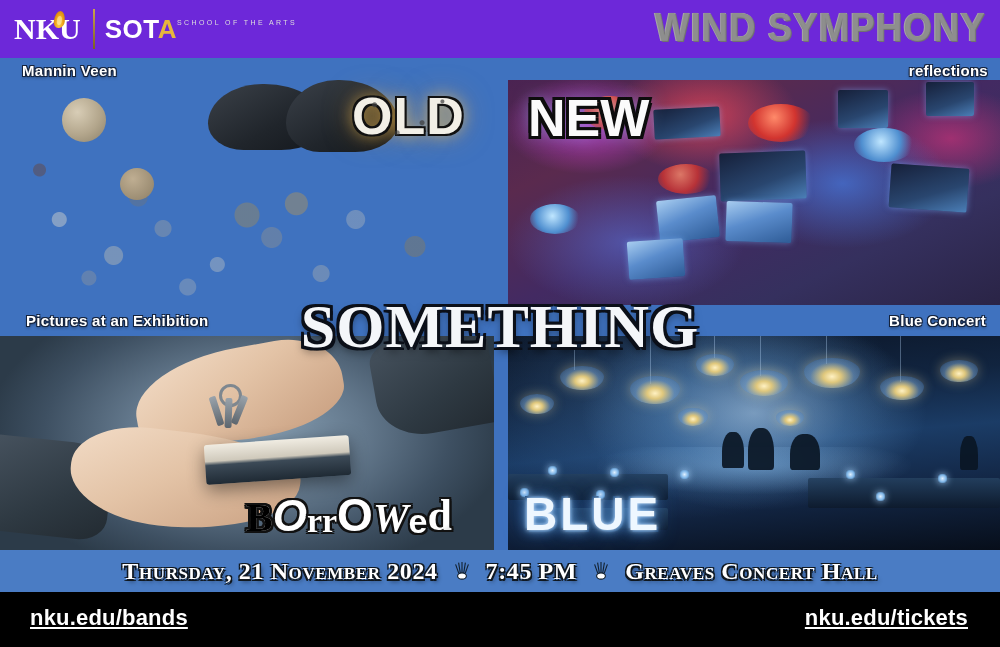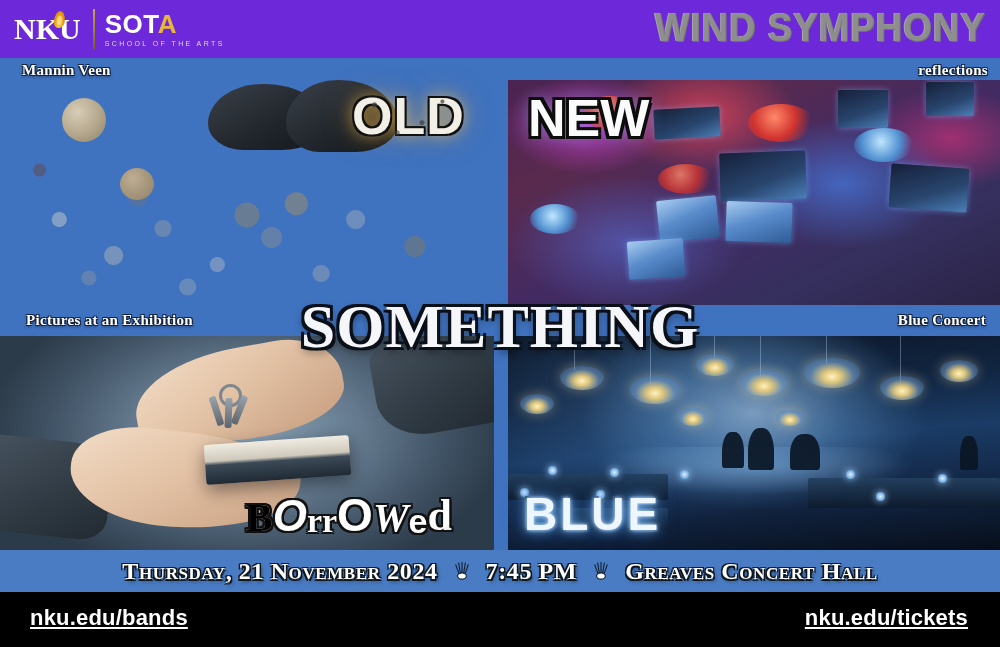--- a/index.html
+++ b/index.html
@@ -7,21 +7,21 @@
   .poster{position:relative;width:1000px;height:647px;background:#2f6bbf;overflow:hidden;}
 
   
   .header{position:absolute;left:0;top:0;width:1000px;height:58px;background:#6d28d9;z-index:30;}
   .logo{position:absolute;left:14px;top:6px;height:46px;display:flex;align-items:center;}
   .nku-wrap{position:relative;display:flex;align-items:flex-end;}
   .nku-text{font-family:"Liberation Serif",serif;font-weight:700;font-size:30px;color:#fff;letter-spacing:0px;line-height:30px;}
   .flame{position:absolute;left:40px;top:-3px;width:11px;height:17px;background:radial-gradient(ellipse at 50% 75%, #ffd24a 0%, #f0a81e 45%, #d4820c 75%, rgba(212,130,12,0) 100%);border-radius:50% 50% 45% 45%/62% 62% 38% 38%;transform:skewX(-6deg);}
   .flame:after{content:"";position:absolute;left:3px;top:5px;width:5px;height:9px;background:#fff2c0;border-radius:50%;opacity:.55;}
   .divider{width:2px;height:40px;background:linear-gradient(#caa44a,#7a6024);margin:0 10px 0 12px;align-self:center;}
-  .sota-block{display:flex;flex-direction:column;justify-content:center;}
+  .sota-block{display:flex;flex-direction:row;justify-content:center;}
   .sota{font-family:"Liberation Sans",sans-serif;font-weight:700;font-size:26px;color:#fff;letter-spacing:.5px;line-height:26px;}
   .sota .a{color:#e8b63c;}
   .sota-sub{font-family:"Liberation Sans",sans-serif;font-size:7px;color:#ddd;letter-spacing:2.4px;margin-top:3px;}
 
   .wind-symphony{position:absolute;right:14px;top:2px;font-family:"Liberation Sans",sans-serif;font-weight:700;font-size:40px;line-height:50px;letter-spacing:1px;
      color:#c9c9c9;transform:scaleX(.92);transform-origin:right center;
      text-shadow:0 0 1px #8e8e8e, 1px 1px 0 #6f6f6f, -1px 0 0 #a9a9a9;
      background:linear-gradient(160deg,#e4e4e4 0%,#bdbdbd 30%,#d8d8d8 55%,#9d9d9d 80%,#cfcfcf 100%);
      -webkit-background-clip:text;background-clip:text;-webkit-text-fill-color:transparent;}
 
@@ -100,21 +100,21 @@
      background:radial-gradient(ellipse at 50% 62%, #fff1c2 0%, #e0c87d 22%, rgba(120,160,200,.55) 55%, rgba(60,110,170,.25) 100%);
      box-shadow:0 0 12px rgba(255,230,160,.35);}
   .cord{position:absolute;width:1px;background:rgba(190,220,255,.35);top:0;}
   .stage{position:absolute;left:18%;top:52%;width:64%;height:22%;
      background:radial-gradient(ellipse at 50% 40%, rgba(150,200,245,.45) 0%, rgba(30,60,100,0) 72%);}
   .silhouette{position:absolute;background:#0a1624;border-radius:42% 42% 12% 12%/55% 55% 10% 10%;opacity:.92;}
   .table{position:absolute;background:linear-gradient(#24405f,#0d1a2c);border-radius:2px;opacity:.9;}
   .candle{position:absolute;width:9px;height:9px;border-radius:2px;background:radial-gradient(circle,#dff0ff 0%,#7fb6e8 55%,rgba(60,110,170,0) 100%);box-shadow:0 0 7px rgba(170,215,255,.8);}
 
   
-  .piece{position:absolute;z-index:25;font-family:Liberation Serif, serif;font-size:15px;font-weight:700;color:#fff;
+  .piece{position:absolute;z-index:25;font-family:Liberation Sans, sans-serif;font-size:15px;font-weight:700;color:#fff;
      letter-spacing:.3px;text-shadow:1px 1px 0 #15233c,-1px 1px 0 #15233c,1px -1px 0 #15233c,-1px -1px 0 #15233c,0 2px 3px rgba(0,0,0,.5);}
   .p-mannin{left:22px;top:62px;}
   .p-reflections{right:12px;top:62px;}
   .p-pictures{left:14px;top:312px;padding-left:12px;}
   .p-blue{right:14px;top:312px;}
 
   
   .big{position:absolute;z-index:26;font-weight:700;}
   .w-old{left:352px;top:88px;font-family:"Liberation Sans",sans-serif;font-size:52px;line-height:56px;letter-spacing:1px;color:#f2efe6;
      text-shadow:-2px -2px 0 #111,2px -2px 0 #111,-2px 2px 0 #111,2px 2px 0 #111,0 0 16px rgba(255,200,90,.85),0 0 30px rgba(230,160,40,.55);}

